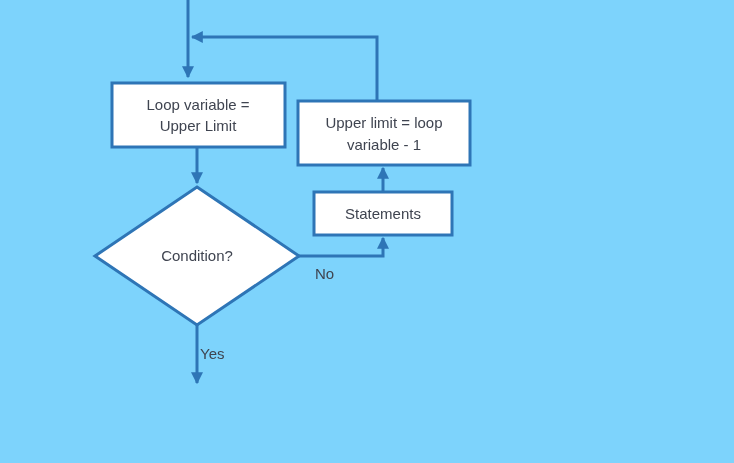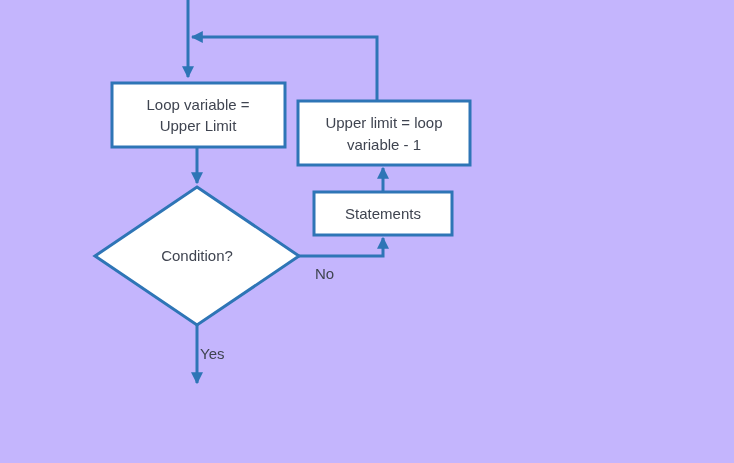--- a/index.html
+++ b/index.html
@@ -4,21 +4,21 @@
 <style>
   html, body {
     margin: 0;
     padding: 0;
     background: #ffffff;
   }
   .canvas {
     position: relative;
     width: 734px;
     height: 463px;
-    background: #c4b5fd;
+    background: #7dd3fc;
     overflow: hidden;
     text-align: right;
   }
   svg text {
     font-family: "Liberation Sans", "DejaVu Sans", sans-serif;
     font-size: 15px;
   }
 </style>
 </head>
 <body>

